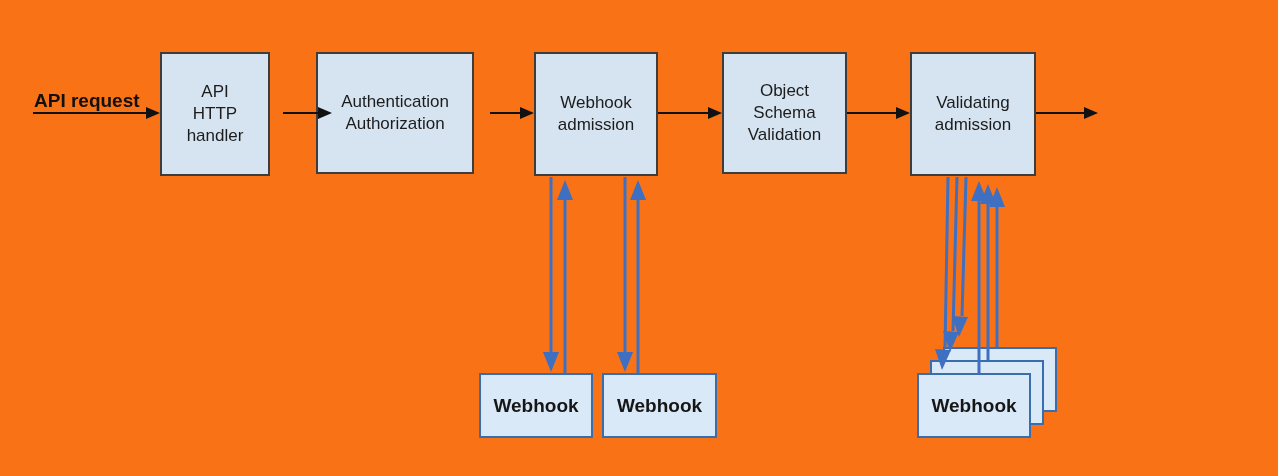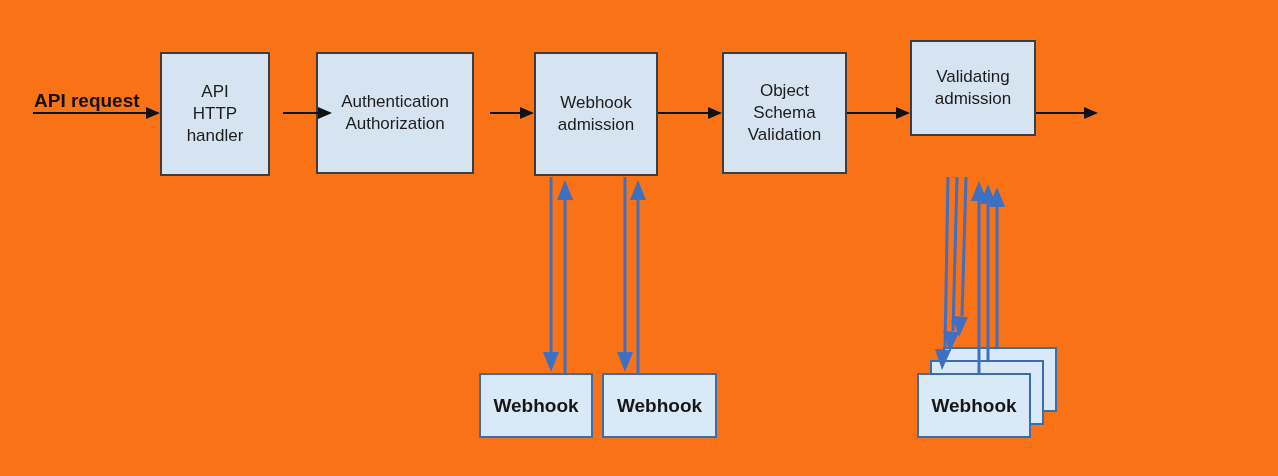--- a/index.html
+++ b/index.html
@@ -88,21 +88,21 @@
     <span class="lbl">Webhook
 admission</span>
   </div>
 
   <div class="node main" style="left:722px;top:52px;width:125px;height:122px">
     <span class="lbl">Object
 Schema
 Validation</span>
   </div>
 
-  <div class="node main" style="left:910px;top:40px;width:126px;height:96px">
+  <div class="node main" style="left:910px;top:52px;width:126px;height:124px">
     <span class="lbl">Validating
 admission</span>
   </div>
 
 
   <div class="node webhook" style="left:479px;top:373px;width:114px;height:65px">
     <span class="lbl">Webhook</span>
   </div>
 
   <div class="node webhook" style="left:602px;top:373px;width:115px;height:65px">

